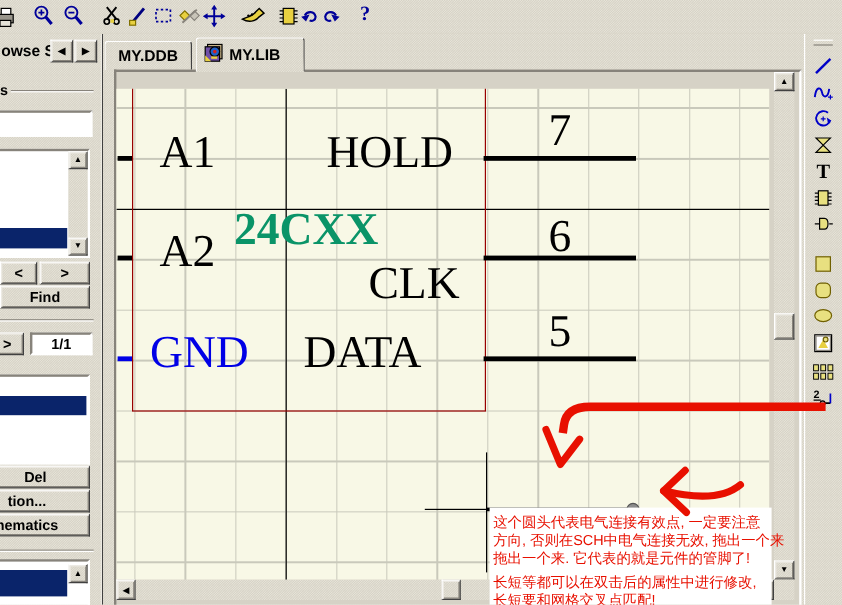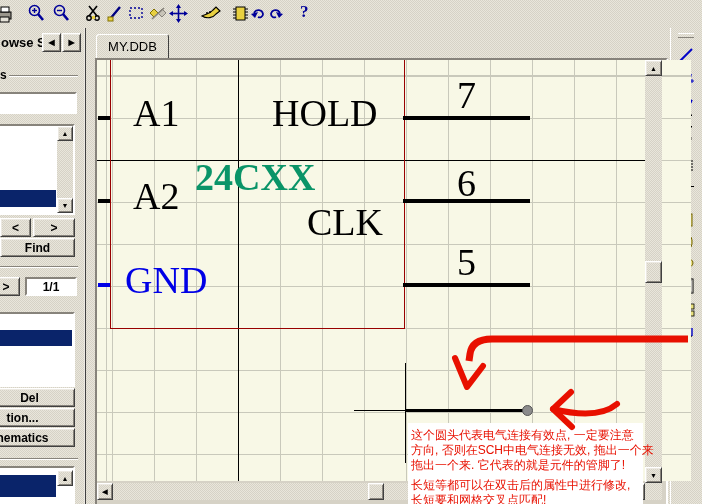--- a/index.html
+++ b/index.html
@@ -192,27 +192,40 @@
     <div class="abs sunken" style="left:-30px;top:438px;width:105px;height:40px;">
       <div class="abs selrow" style="left:1px;top:7px;width:83px;height:22px;"></div>
       <div class="abs btn3 dither sb-btn" style="right:0;top:2px;width:16px;height:16px;">
           <span>▲</span>
         </div>
     </div>
   </div>
 
   <div class="abs dither" style="left:86px;top:28px;width:584px;height:476px;">
 
-    <div class="abs dither" style="left:10px;top:6px;width:71px;height:23px;border:1px solid;border-color:#FFF #404040 transparent #FFF;border-radius:3px 3px 0 0;display:flex;align-items:center;justify-content:center;font-weight:normal;font-size:13px;">
+    <div class="abs dither" style="left:1px;top:6px;width:71px;height:23px;border:1px solid;border-color:#FFF #404040 transparent #FFF;border-radius:3px 3px 0 0;display:flex;align-items:center;justify-content:center;font-weight:bold;font-size:13px;">
       <span>MY.DDB</span>
     </div>
+    <div class="abs dither" style="left:77px;top:3px;width:89px;height:27px;border:1px solid;border-color:#FFF #404040 transparent #FFF;border-radius:3px 3px 0 0;display:flex;align-items:center;font-weight:bold;font-size:13px;z-index:3;">
+      <span style="margin:0 4px 0 6px;display:inline-block;">
+        <svg width="17" height="16">
+            <rect x="3" y="1" width="12" height="12" fill="#C8B488" stroke="#000"></rect>
+            <rect x="1" y="3" width="12" height="12" fill="#7050A8" stroke="#000"></rect>
+            <polygon points="1,15 6,15 1,10" fill="#E8D040"></polygon>
+            <circle cx="9" cy="7" r="4" fill="#2060C8" stroke="#000"></circle>
+            <circle cx="9" cy="7" r="1.5" fill="#D02020"></circle>
+            <rect x="6" y="11" width="5" height="2" fill="#E8D040"></rect>
+          </svg>
+      </span>
+      <span>MY.LIB</span>
+    </div>
 
     <div class="abs" style="left:9px;top:30px;width:569px;height:444px;border:2px solid;border-color:#87837B #FFF #FFF #87837B;background:#D6D2C6;z-index:2;">
 
-      <div class="abs" style="left:0px;top:0px;width:594px;height:421px;overflow:hidden;
+      <div class="abs" style="left:0px;top:14px;width:544px;height:421px;overflow:hidden;
            background-color:#F8F8E6;
            background-image:repeating-linear-gradient(to right,#C9C9BB 0 1px,transparent 1px 42px),
                             repeating-linear-gradient(to bottom,#C9C9BB 0 1px,transparent 1px 42px);
            background-position:15px 0,0 16px;">
 
         <div class="abs" style="left:141px;top:0;width:1px;height:421px;background:#000;"></div>
         <div class="abs" style="left:0;top:100px;width:548px;height:1px;background:#000;"></div>
 
         <div class="abs" style="left:13px;top:-30px;width:293px;height:297px;border:1px solid #980000;"></div>
 
@@ -225,20 +238,21 @@
         <div class="abs" style="left:1px;top:139px;width:12px;height:4px;background:#000;"></div>
         <div class="abs" style="left:306px;top:139px;width:127px;height:4px;background:#000;"></div>
         <div class="pin-label" style="left:36px;top:117px;">A2</div>
         <div class="pin-label" style="left:210px;top:121px;margin-top:22px;">CLK</div>
         <div class="pin-label" style="left:306px;top:104px;width:127px;text-align:center;">6</div>
         <div class="pin-label" style="left:98px;top:98px;color:#0A9468;font-weight:bold;">24CXX</div>
 
         <div class="abs" style="left:1px;top:223px;width:12px;height:4px;background:#0000E6;"></div>
         <div class="abs" style="left:306px;top:223px;width:127px;height:4px;background:#000;"></div>
         <div class="pin-label" style="left:28px;top:201px;color:#0000E6;">GND</div>
+        <div class="pin-label" style="left:156px;top:201px;">DATA</div>
         <div class="pin-label" style="left:306px;top:183px;width:127px;text-align:center;">5</div>
 
         <div class="abs" style="left:257px;top:350px;width:103px;height:1px;background:#000;"></div>
         <div class="abs" style="left:308px;top:303px;width:1px;height:100px;background:#000;"></div>
         <div class="abs" style="left:308px;top:349px;width:123px;height:3px;background:#000;"></div>
         <div class="abs" style="left:425px;top:345px;width:11px;height:11px;border-radius:50%;background:#8C8C8C;border:1px solid #555;box-sizing:border-box;"></div>
       </div>
 
       <div class="abs dither" style="left:548px;top:0;width:17px;height:423px;">
         <div class="abs btn3 dither sb-btn" style="left:0;top:0;width:17px;height:16px;">

